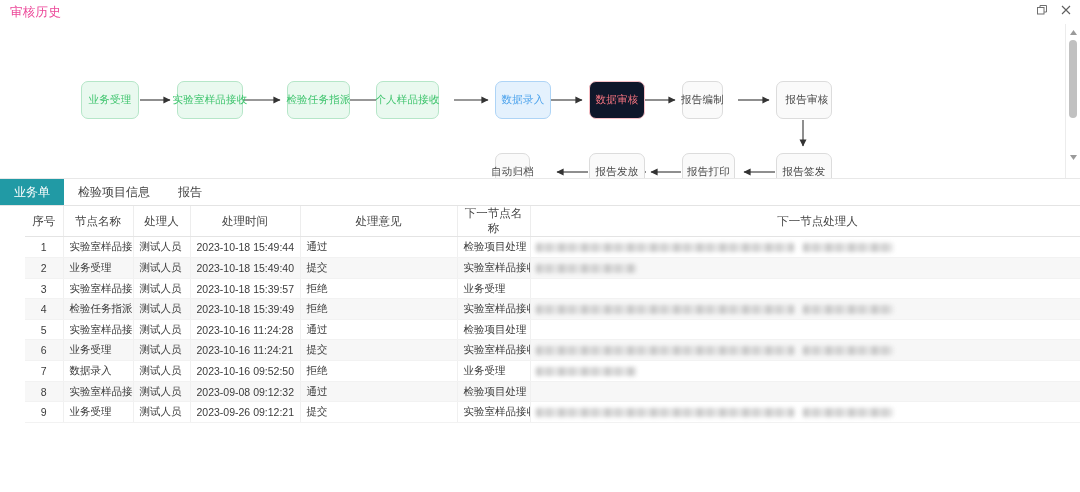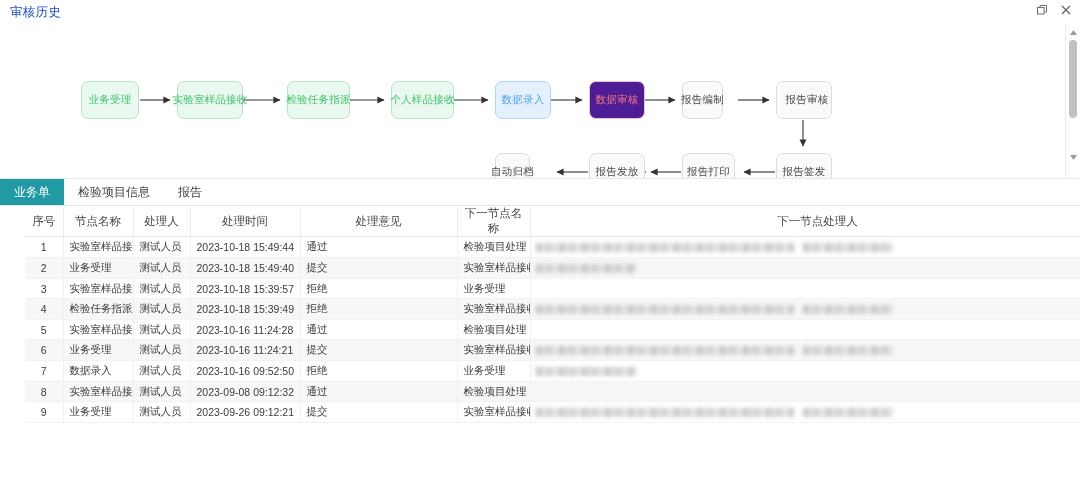--- a/index.html
+++ b/index.html
@@ -31,21 +31,21 @@
     left: 0; top: 0;
     width: 1080px;
     height: 24px;
     background: #ffffff;
   }
   .title-text {
     position: absolute;
     left: 10px;
     top: 4px;
     font-size: 12.5px;
-    color: #1d4ed8;
+    color: #ec4899;
     font-weight: normal;
     letter-spacing: 0.3px;
   }
   .win-controls {
     position: absolute;
     right: 6px;
     top: 2px;
     display: flex;
     align-items: center;
     gap: 8px;
@@ -94,21 +94,21 @@
     background: #e9f9ef;
     border: 1px solid #b5e6c8;
     color: #3ec46d;
   }
   .node.blue {
     background: #e4f1fd;
     border: 1px solid #aed4f6;
     color: #4da3ec;
   }
   .node.red {
-    background: #4c1d95;
+    background: #0f172a;
     border: 1px solid #f7c0c6;
     color: #f4737f;
   }
   .node.gray {
     background: #fafafa;
     border: 1px solid #dcdcdc;
     color: #4a4a4a;
   }
   .flow-svg {
     position: absolute;
@@ -298,21 +298,21 @@
 
         <line x1="775" y1="148" x2="744" y2="148" stroke="#333" stroke-width="1.1" marker-end="url(#ah)"></line>
         <line x1="681" y1="148" x2="651" y2="148" stroke="#333" stroke-width="1.1" marker-end="url(#ah)"></line>
         <line x1="646" y1="148" x2="618" y2="148" stroke="#333" stroke-width="1.1" marker-end="url(#ah)"></line>
         <line x1="588" y1="148" x2="557" y2="148" stroke="#333" stroke-width="1.1" marker-end="url(#ah)"></line>
       </svg>
 
       <div class="node green" style="left:81px;  top:57px;  width:58px; height:38px;">业务受理</div>
       <div class="node green" style="left:177px; top:57px;  width:66px; height:38px;">实验室样品接收</div>
       <div class="node green" style="left:287px; top:57px;  width:63px; height:38px;">检验任务指派</div>
-      <div class="node green" style="left:391px; top:57px;  width:63px; height:38px;">个人样品接收</div>
+      <div class="node green" style="left:376px; top:57px;  width:63px; height:38px;">个人样品接收</div>
       <div class="node blue" style="left:495px; top:57px;  width:56px; height:38px;">数据录入</div>
       <div class="node red" style="left:589px; top:57px;  width:56px; height:38px;">数据审核</div>
       <div class="node gray" style="left:682px; top:57px;  width:41px; height:38px;">报告编制</div>
       <div class="node gray" style="left:776px; top:57px;  width:56px; height:38px;padding-left:6px;">报告审核</div>
       <div class="node gray" style="left:776px; top:129px; width:56px; height:38px;">报告签发</div>
       <div class="node gray" style="left:682px; top:129px; width:53px; height:38px;">报告打印</div>
       <div class="node gray" style="left:589px; top:129px; width:56px; height:38px;">报告发放</div>
       <div class="node gray" style="left:495px; top:129px; width:35px; height:38px;">自动归档</div>
     </div>
   </div>

